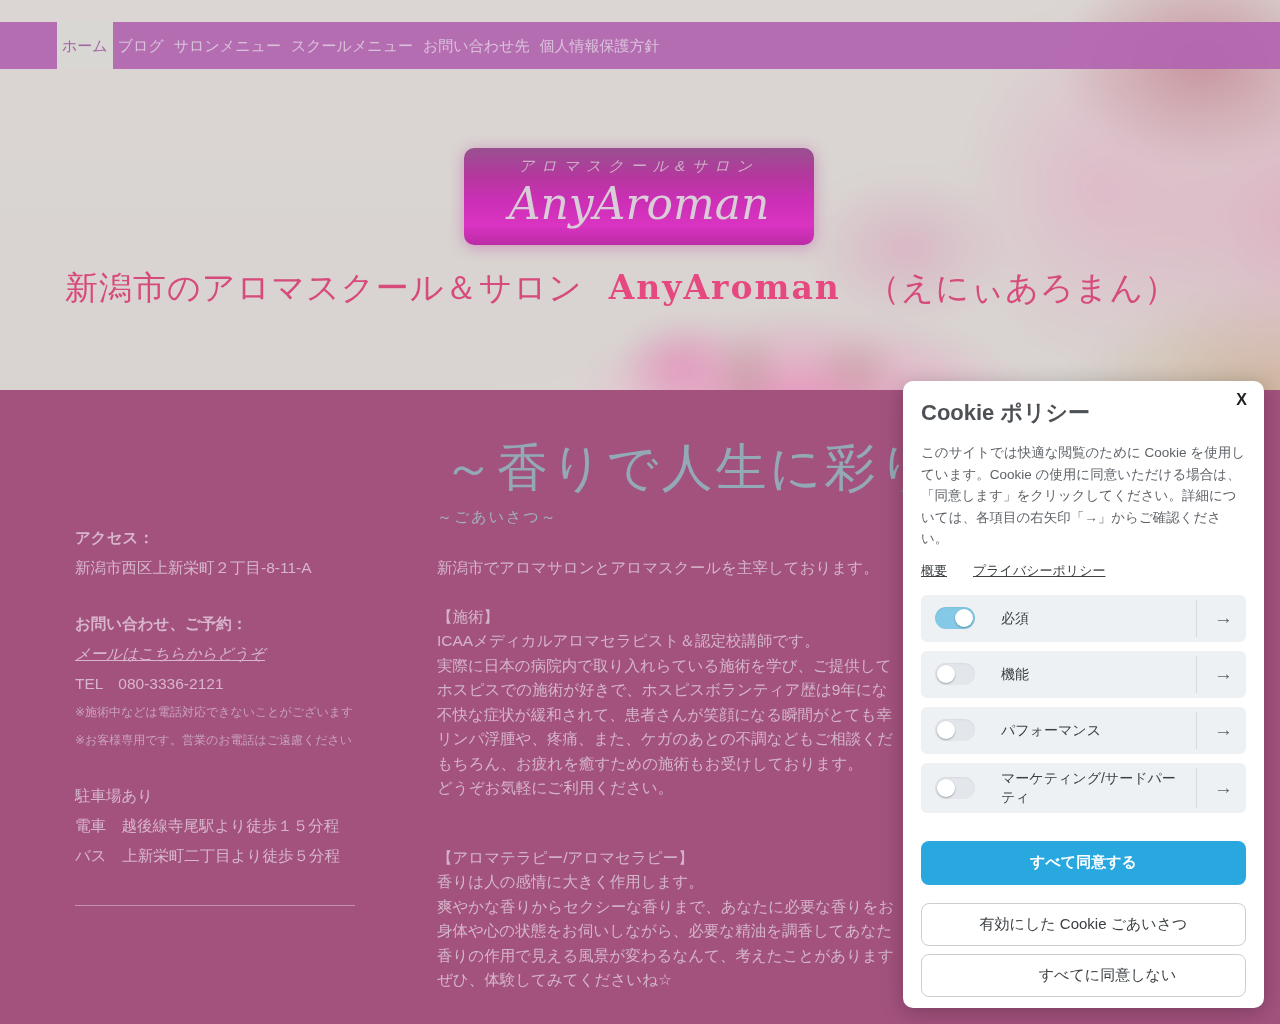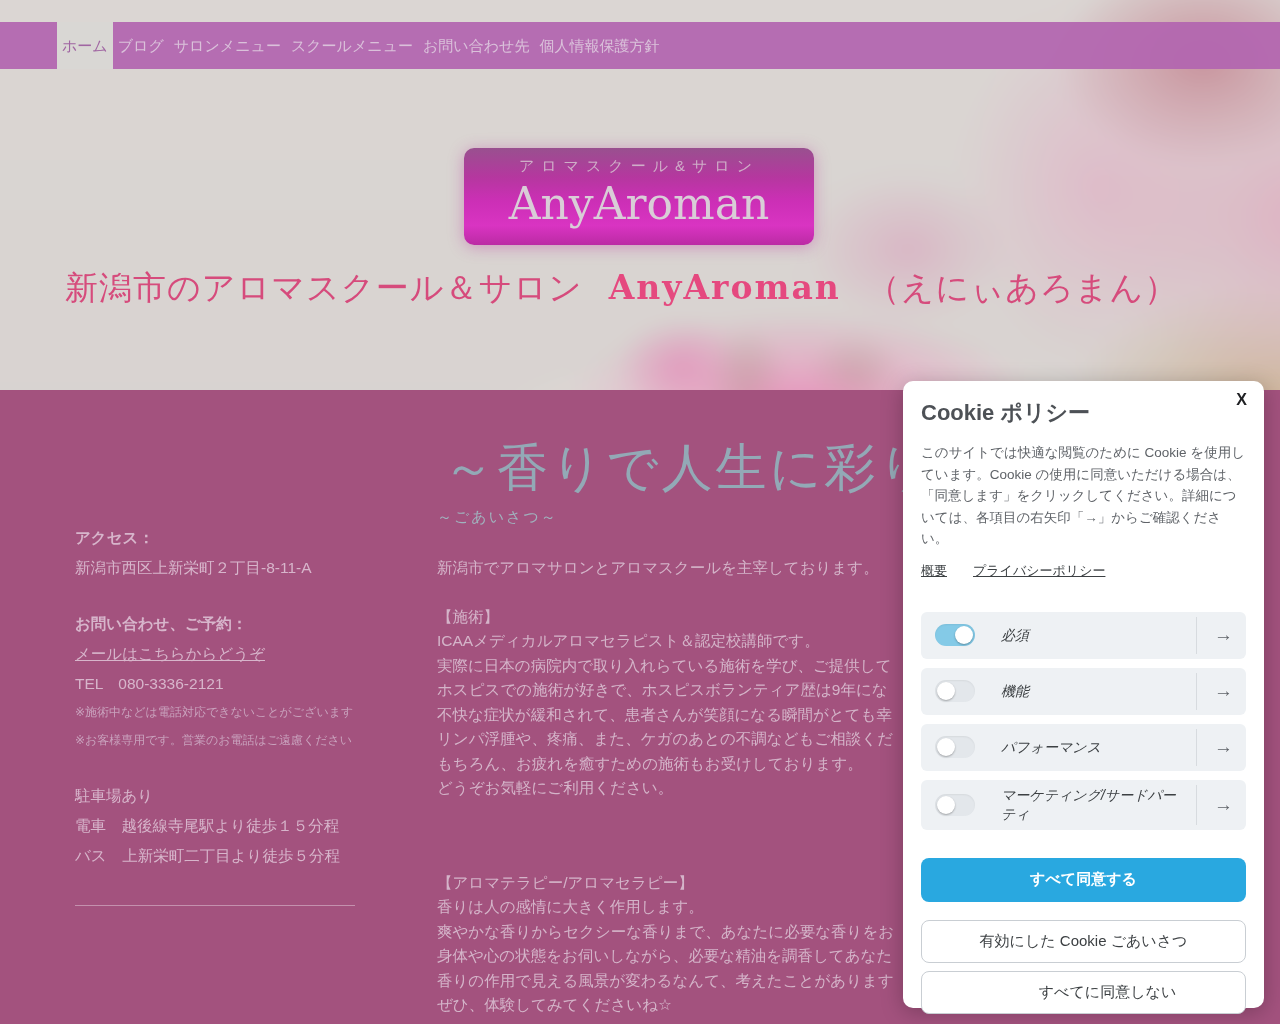--- a/index.html
+++ b/index.html
@@ -27,21 +27,21 @@
 
   
   .nav { position:absolute; top:22px; left:0; width:100%; height:47px; background:rgba(179,102,175,0.94);
          display:flex; padding-left:57px; z-index:10; }
   .nav-item { line-height:47px; padding:0 5px; font-size:15px; color:rgba(226,211,227,0.82); cursor:pointer; white-space:nowrap; }
   .nav-item.active { background:#d9d7d4; color:#a065a2; }
 
   
   .logo { position:absolute; left:464px; top:148px; width:350px; height:97px; border-radius:10px; z-index:5; cursor:pointer;
           background:linear-gradient(180deg,#99508f 0%,#b5379f 30%,#cc2fb6 55%,#d934c2 80%,#bb2ba4 100%);
-          box-shadow:0 2px 16px rgba(185,50,155,0.40); text-align:center; }
+          box-shadow:0 2px 16px rgba(185,50,155,0.40); text-align:center;font-style:italic; }
   .logo-sub { margin-top:9px; font-size:15px; letter-spacing:7px; color:#cfaec8; }
   .logo-title { margin-top:2px; font-family:'DejaVu Serif','Liberation Serif',serif; font-size:44px; color:#d9cdd7; }
 
   
   .site-heading { position:absolute; left:65px; top:266px; z-index:5; font-size:33px; font-weight:normal;
                   color:#d64b7c; white-space:nowrap; letter-spacing:1px; }
   .site-heading .brand { font-family:'DejaVu Serif','Liberation Serif',serif; font-weight:bold; color:#e5497f;
                          margin:0 26px; letter-spacing:2px; }
 
   
@@ -49,47 +49,47 @@
   .main-heading { position:absolute; left:443px; top:44px; font-size:51px; font-weight:normal; color:#93a9b6;
                   letter-spacing:3px; white-space:nowrap; }
   .sub-heading { position:absolute; left:437px; top:118px; font-size:15px; color:#a0b3be; letter-spacing:2px; }
 
   .sidebar { position:absolute; left:75px; top:138px; width:300px; color:#d7b5cb; font-size:15.5px; }
   .side-heading { font-weight:bold; margin-bottom:9px; }
   .side-line { margin-bottom:9px; }
   .side-note { font-size:12px; color:#c9a2bd; margin-bottom:11px; }
   .side-gap { height:26px; }
   .side-rule { border:none; border-top:1px solid rgba(224,196,214,0.55); margin-top:38px; width:280px; }
-  .mail-link { display:block; color:#d7b5cb; text-decoration:underline; margin-bottom:9px; cursor:pointer; }
+  .mail-link { display:block; color:#d7b5cb; text-decoration:underline; margin-bottom:9px; cursor:pointer;font-style:italic; }
 
   .maincol { position:absolute; left:437px; top:166px; color:#d4b4c9; font-size:15.5px; }
   .content-block { margin-bottom:24px; }
-  .content-block:nth-child(2) { margin-bottom:70px; }
+  .content-block:nth-child(2) { margin-bottom:45px; }
   .content-block:nth-child(3) { margin-bottom:28px; }
   .content-line { white-space:nowrap; line-height:24.5px; }
 
   
   .dialog { position:absolute; left:903px; top:381px; width:361px; height:627px; background:#ffffff; border-radius:10px;
             box-shadow:0 4px 22px rgba(0,0,0,0.25); padding:15px 18px; z-index:50; }
   .dialog-close { position:absolute; top:7px; right:13px; font-size:16px; font-weight:bold; color:#202124;
                   cursor:pointer; padding:4px; line-height:1; }
   .dialog-title { margin:2px 0 14px; font-size:22px; font-weight:bold; color:#4d5156; }
   .dialog-body { margin-bottom:12px; font-size:13.5px; line-height:21.5px; color:#5f6368; }
-  .dialog-links { margin-bottom:32px; display:flex; gap:26px; }
+  .dialog-links { margin-bottom:15px; display:flex; gap:26px; }
   .dialog-links a { font-size:13px; color:#3c4043; text-decoration:underline; cursor:pointer; }
 
   .cat-row { position:relative; display:flex; align-items:center; background:#eef1f4; border-radius:6px;
              min-height:47px; margin-bottom:9px; padding:6px 58px 6px 14px; }
   .toggle { position:relative; width:40px; height:22px; border-radius:11px; background:#e3e7eb; flex:none;
             cursor:pointer; box-shadow:inset 0 1px 2px rgba(0,0,0,0.06); }
   .toggle .knob { position:absolute; top:2px; left:2px; width:18px; height:18px; border-radius:50%; background:#fff;
                   box-shadow:0 1px 2px rgba(0,0,0,0.3); }
   .toggle.on { background:#84cae7; }
   .toggle.on .knob { left:auto; right:2px; }
-  .cat-label { margin-left:26px; font-size:14px; color:#3c4043; line-height:19px;font-style:italic; }
+  .cat-label { margin-left:26px; font-size:14px; color:#3c4043; line-height:19px; }
   .cat-divider { position:absolute; right:49px; top:5px; bottom:5px; width:1px; background:#d7dbdf; }
   .cat-arrow { position:absolute; right:13px; top:50%; transform:translateY(-50%); font-size:19px; color:#5f6368; cursor:pointer; }
 
   .btn-primary { display:block; width:100%; height:44px; margin-top:28px; background:#29a8e0; border:none; border-radius:8px;
                  color:#fff; font-size:15px; font-weight:bold; cursor:pointer; font-family:inherit; }
   .btn-secondary { display:block; width:100%; height:43px; margin-top:18px; background:#fff; border:1px solid #c9ced3;
                    border-radius:8px; color:#3c4043; font-size:15px; cursor:pointer; font-family:inherit; }
   .btn-secondary + .btn-secondary { margin-top:8px;padding-left:48px; }
 </style>
 </head>

